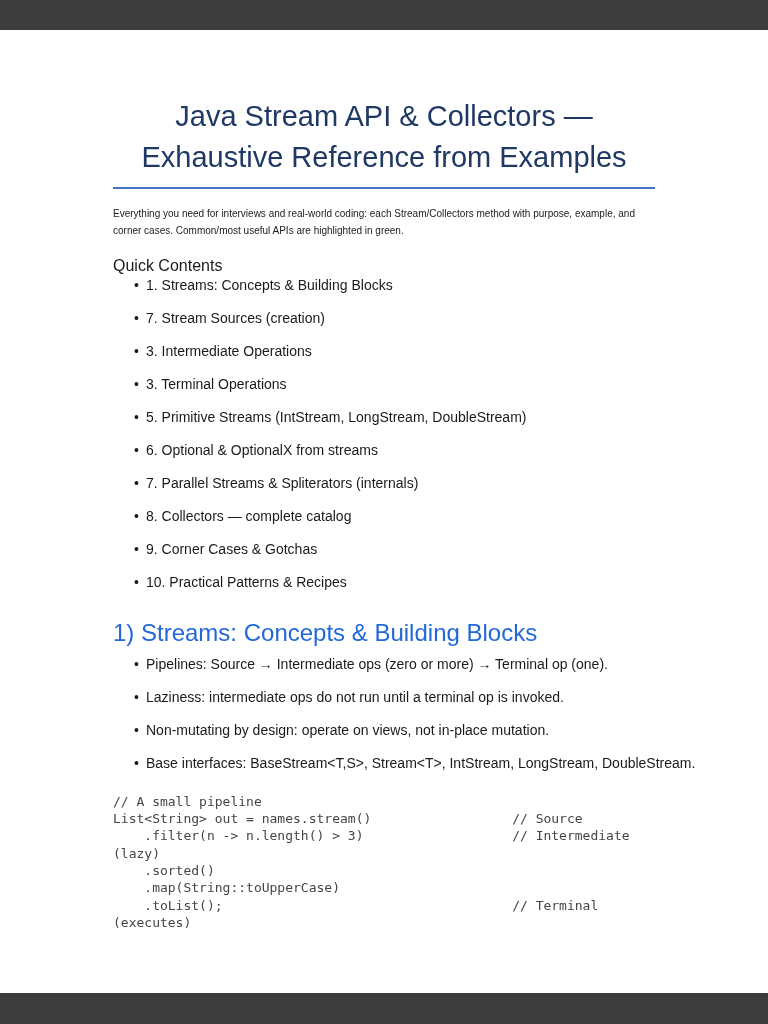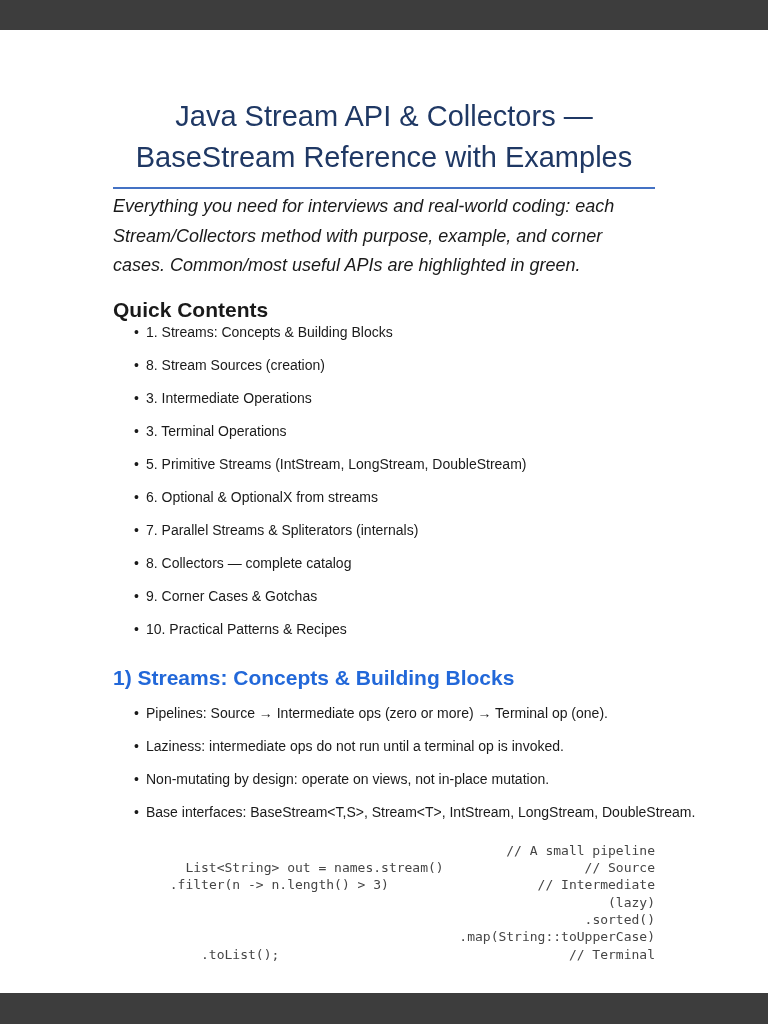--- a/index.html
+++ b/index.html
@@ -27,97 +27,95 @@
     color: var(--title, #1f3864);
     text-align: center;
     line-height: 1.42;
   }
   .title-rule {
     border: none;
     border-top: 2px solid var(--rule, #4472c4);
     margin-top: 9px;
   }
   .intro {
-    font-style: italic;
-    font-size: 18px;
+    font-size: 10px;
     line-height: 1.62;
-    margin-top: 3px;
+    margin-top: 17px;
     color: var(--text, #1a1a1a);
   }
   .toc-heading {
-    font-size: 21px;
-    font-weight: 700;
+    font-size: 16px;
+    font-weight: 400;
     margin-top: 18px;
     color: var(--text, #1a1a1a);
   }
   ul.doc-list {
     list-style: none;
   }
   ul.doc-list li {
     position: relative;
     padding-left: 33px;
     font-size: 14px;
     line-height: 20px;
     margin-bottom: 13px;
     white-space: nowrap;
   }
   ul.doc-list li::before {
     content: "\2022";
     position: absolute;
     left: 21px;
   }
   .section-heading {
-    font-size: 21px;
-    font-weight: 700;
+    font-size: 24px;
+    font-weight: 400;
     color: var(--heading, #2268d9);
     margin-top: 27px;
-    margin-bottom: 13px;
+    margin-bottom: 7px;
   }
   .code {
     font-family: "DejaVu Sans Mono", "Liberation Mono", monospace;
     font-size: 13px;
     line-height: 17.3px;
     color: var(--code, #454545);
     margin-top: 20px;
     white-space: pre;
-    text-align: right;
   }
 </style>
 </head>
 <body>
 
 <div class="viewer">
   <div class="page">
 
     <h1 class="doc-title">
       <span>Java Stream API &amp; Collectors —</span><br>
-      <span>BaseStream Reference with Examples</span>
+      <span>Exhaustive Reference from Examples</span>
     </h1>
     <hr class="title-rule">
 
     <p class="intro">Everything you need for interviews and real-world coding: each Stream/Collectors method with purpose, example, and corner cases. Common/most useful APIs are highlighted in green.</p>
 
     <h2 class="toc-heading">Quick Contents</h2>
     <ul class="doc-list">
         <li>1. Streams: Concepts &amp; Building Blocks</li>
-        <li>8. Stream Sources (creation)</li>
+        <li>7. Stream Sources (creation)</li>
         <li>3. Intermediate Operations</li>
         <li>3. Terminal Operations</li>
         <li>5. Primitive Streams (IntStream, LongStream, DoubleStream)</li>
         <li>6. Optional &amp; OptionalX from streams</li>
         <li>7. Parallel Streams &amp; Spliterators (internals)</li>
         <li>8. Collectors — complete catalog</li>
         <li>9. Corner Cases &amp; Gotchas</li>
         <li>10. Practical Patterns &amp; Recipes</li>
       </ul>
 
     <h3 class="section-heading">1) Streams: Concepts &amp; Building Blocks</h3>
     <ul class="doc-list">
         <li>Pipelines: Source → Intermediate ops (zero or more) → Terminal op (one).</li>
         <li>Laziness: intermediate ops do not run until a terminal op is invoked.</li>
         <li>Non-mutating by design: operate on views, not in-place mutation.</li>
         <li>Base interfaces: BaseStream&lt;T,S&gt;, Stream&lt;T&gt;, IntStream, LongStream, DoubleStream.</li>
       </ul>
 
-    <pre class="code"><div>// A small pipeline</div><div>List&lt;String&gt; out = names.stream()                  // Source</div><div>    .filter(n -&gt; n.length() &gt; 3)                   // Intermediate</div><div>(lazy)</div><div>    .sorted()</div><div>    .map(String::toUpperCase)</div><div>    .toList();                                     // Terminal</div></pre>
+    <pre class="code"><div>// A small pipeline</div><div>List&lt;String&gt; out = names.stream()                  // Source</div><div>    .filter(n -&gt; n.length() &gt; 3)                   // Intermediate</div><div>(lazy)</div><div>    .sorted()</div><div>    .map(String::toUpperCase)</div><div>    .toList();                                     // Terminal</div><div>(executes)</div></pre>
 
   </div>
 </div>
 
 </body></html>

